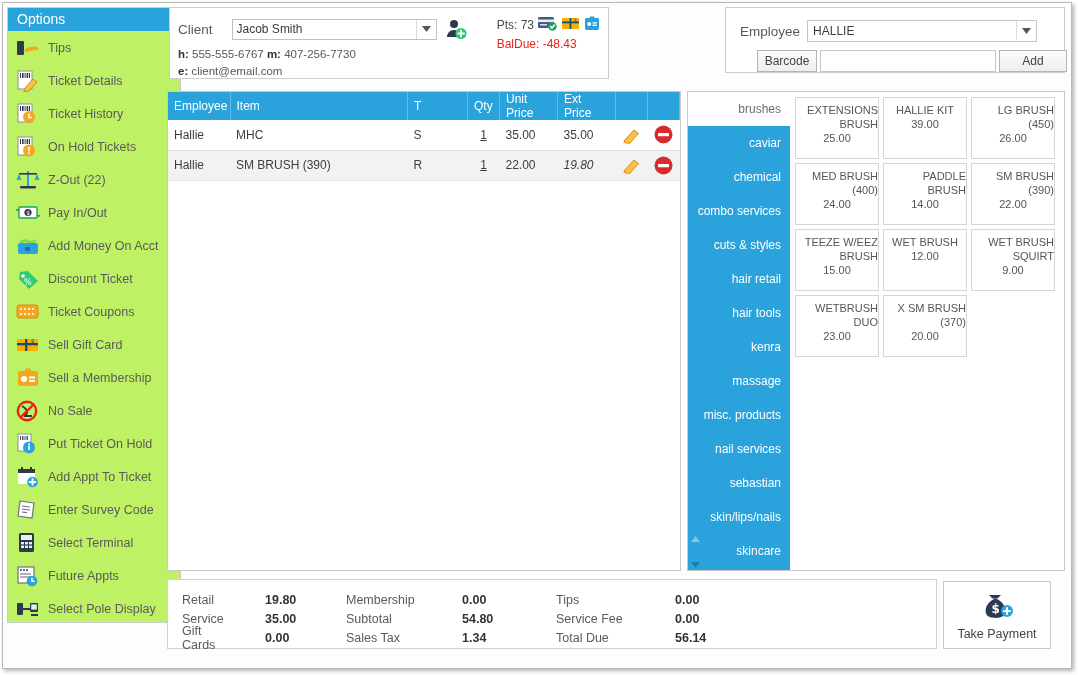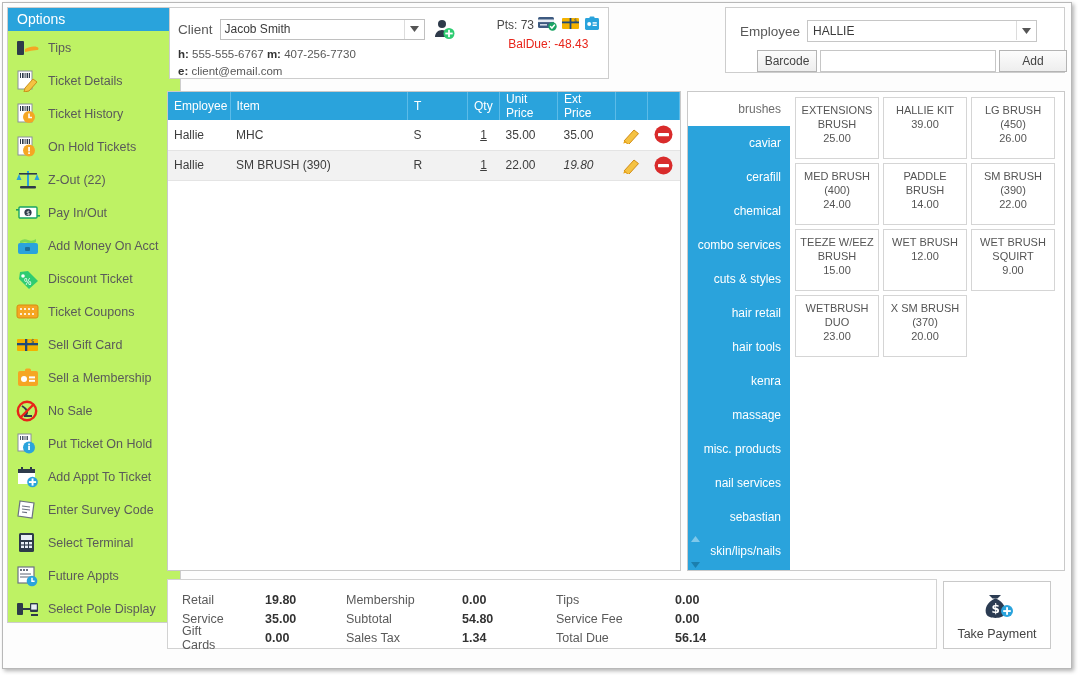--- a/index.html
+++ b/index.html
@@ -35,38 +35,38 @@
     display:flex;align-items:center;justify-content:center;
   }
   .side-label{font-size:12.5px;color:#5a5a5a;white-space:nowrap;}
 
   
   .client-panel{
     position:absolute;left:166px;top:4px;width:440px;height:72px;
     border:1px solid #cdcdcd;background:#fff;box-sizing:border-box;
   }
   .client-row{position:absolute;left:8px;top:10px;display:flex;align-items:center;}
-  .client-lbl{font-size:13.5px;color:#585858;margin-right:7px;}
+  .client-lbl{font-size:13.5px;color:#585858;margin-right:19px;}
   .client-input{
     width:205px;height:21px;border:1px solid #c0c0c0;background:#fff;
     box-sizing:border-box;font-size:12px;color:#3a3a3a;
     padding:0 4px;line-height:19px;position:relative;
   }
   .cb-arrow{
     position:absolute;right:0;top:0;width:19px;height:19px;
     border-left:1px solid #dcdcdc;background:#fff;
     display:flex;align-items:center;justify-content:center;
   }
   .addclient{margin-left:8px;width:22px;height:22px;position:relative;}
   .contact{
     position:absolute;left:8px;top:38px;font-size:11.5px;color:#585858;
     line-height:17px;
   }
   .contact b{color:#333;}
-  .pts-wrap{position:absolute;right:8px;top:8px;text-align:center;}
+  .pts-wrap{position:absolute;right:8px;top:8px;text-align:left;}
   .pts-line{display:flex;align-items:center;justify-content:flex-end;gap:4px;}
   .pts-txt{font-size:12px;color:#4a4a4a;}
   .baldue{color:#e8241a;font-size:12px;margin-top:3px;}
 
   
   .emp-panel{
     position:absolute;left:722px;top:4px;width:340px;height:66px;
     border:1px solid #cdcdcd;background:#fff;box-sizing:border-box;
   }
   .emp-row{position:absolute;left:14px;top:12px;display:flex;align-items:center;}
@@ -130,21 +130,21 @@
   }
   .tiles{
     flex:1;padding:5px 0 0 5px;box-sizing:border-box;
     display:flex;flex-wrap:wrap;align-content:flex-start;
     gap:4px;overflow:hidden;
   }
   .tile{
     width:84px;height:62px;border:1px solid #d5d5d5;background:#fff;
     box-sizing:border-box;display:flex;flex-direction:column;
     align-items:center;justify-content:flex-start;padding-top:5px;
-    font-size:11px;color:#555;text-align:center;line-height:14px;
+    font-size:11px;color:#555;text-align:right;line-height:14px;
     cursor:default;
   }
 
   
   .totals{
     position:absolute;left:164px;top:576px;width:770px;height:70px;
     border:1px solid #d2d2d2;background:#fff;box-sizing:border-box;
     padding:10px 0 0 14px;
   }
   .trow{display:flex;height:19px;align-items:center;font-size:12.5px;gap:31px;}
@@ -579,21 +579,20 @@
           </tr>
         </tbody>
     </table>
   </div>
 
   <div class="picker">
     <div class="cats">
       <div id="cat-list">
           <div class="cat sel">brushes</div>
           <div class="cat">caviar</div>
-          <div class="cat">cerafill</div>
           <div class="cat">chemical</div>
           <div class="cat">combo services</div>
           <div class="cat">cuts &amp; styles</div>
           <div class="cat">hair retail</div>
           <div class="cat">hair tools</div>
           <div class="cat">kenra</div>
           <div class="cat">massage</div>
           <div class="cat">misc. products</div>
           <div class="cat">nail services</div>
           <div class="cat">sebastian</div>

